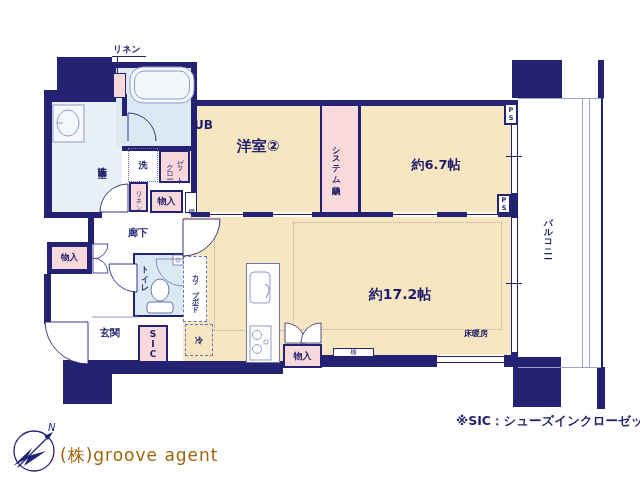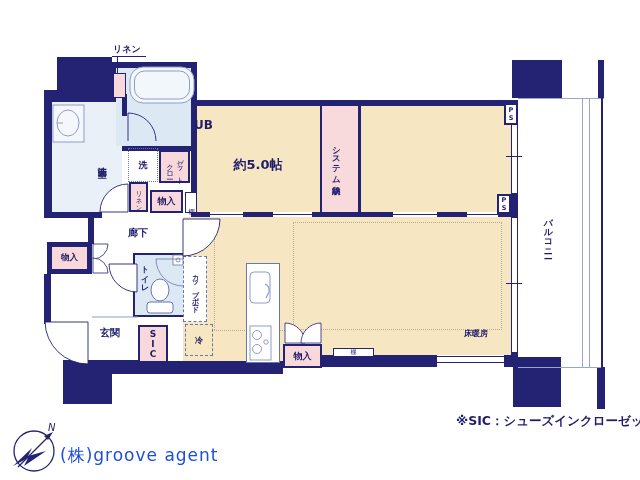--- a/index.html
+++ b/index.html
@@ -24,21 +24,21 @@
       display:flex;align-items:center;justify-content:center;}
   .sdoor{position:absolute;background:#ffffff;height:5px;}
   .sdoor i{display:block;margin-top:2px;height:1px;background:#232273;}
   .win{position:absolute;background:#ffffff;border-left:1px solid #232273;border-right:1px solid #232273;}
   .winh{position:absolute;background:#ffffff;border-top:1px solid #232273;border-bottom:1px solid #232273;}
   .bline{position:absolute;background:#9aa5c9;}
   .dotv{position:absolute;border-left:1.5px dotted #b9a98e;}
   .doth{position:absolute;border-top:1.5px dotted #b9a98e;}
   .heat{position:absolute;border:1.5px dotted #b9a98e;}
   svg{position:absolute;left:0;top:0;}
-  .wm{position:absolute;color:#1d4ed8;font-weight:400;letter-spacing:1px;}
+  .wm{position:absolute;color:#a16207;font-weight:400;letter-spacing:1px;}
 </style>
 </head>
 <body>
 
 <div id="plan">
 
   <div class="floor blue2" style="left:52px;top:100px;width:70px;height:112px;"></div>
   <div class="floor blue" style="left:116px;top:68px;width:75px;height:78px;"></div>
   <div class="floor tan" style="left:197px;top:106px;width:123px;height:106px;"></div>
   <div class="floor pinkf" style="left:322px;top:106px;width:36px;height:106px;"></div>
@@ -196,24 +196,26 @@
       <text x="48" y="431" font-size="10" font-style="italic" fill="#232273">N</text>
     </g>
   </svg>
 
   <div class="lbl" style="left:113px;top:44px;font-size:9px;">リネン</div>
   <div class="w" style="left:112px;top:56px;width:34px;height:1px;"></div>
   <div class="w" style="left:117px;top:57px;width:1px;height:16px;"></div>
 
   <div class="lbl" style="left:152px;top:119px;font-size:12px;margin-left:42px;">UB</div>
   <div class="lbl vt" style="left:97px;top:142px;height:38px;font-size:9px;">洗面室</div>
-  <div class="lbl ctr" style="left:198px;top:158px;width:120px;font-size:13px;">約5.0帖</div>
+  <div class="lbl ctr" style="left:198px;top:138px;width:120px;font-size:15px;">洋室②</div>
   <div class="lbl vt" style="left:331px;top:126px;height:66px;font-size:8.5px;letter-spacing:0;">システム収納</div>
+  <div class="lbl ctr" style="left:376px;top:158px;width:120px;font-size:13px;">約6.7帖</div>
   <div class="lbl" style="left:128px;top:227px;font-size:10px;">廊下</div>
   <div class="lbl vt" style="left:140px;top:258px;height:32px;font-size:8px;letter-spacing:0;">トイレ</div>
   <div class="lbl" style="left:100px;top:327px;font-size:10px;">玄関</div>
+  <div class="lbl ctr" style="left:340px;top:286px;width:120px;font-size:14px;">約17.2帖</div>
   <div class="lbl" style="left:464px;top:329px;font-size:8px;">床暖房</div>
   <div class="lbl vt" style="left:543px;top:204px;height:56px;font-size:9px;letter-spacing:0;">バルコニー</div>
 
   <div class="lbl" style="left:456px;top:414px;font-size:12.5px;font-weight:700;">※SIC：シューズインクローゼット</div>
   <div class="wm" style="left:60px;top:444px;font-size:17px;">(株)groove agent</div>
 
 </div>
 
 </body></html>

